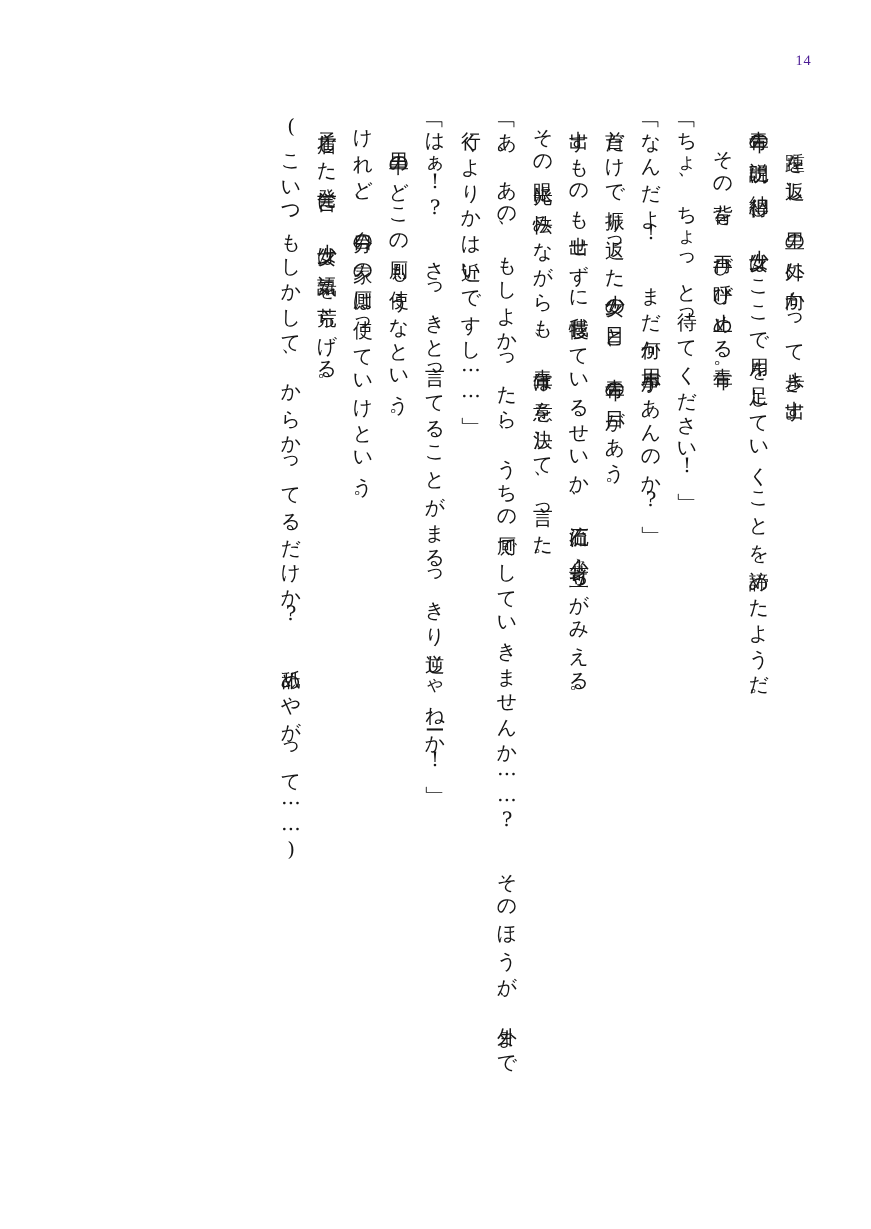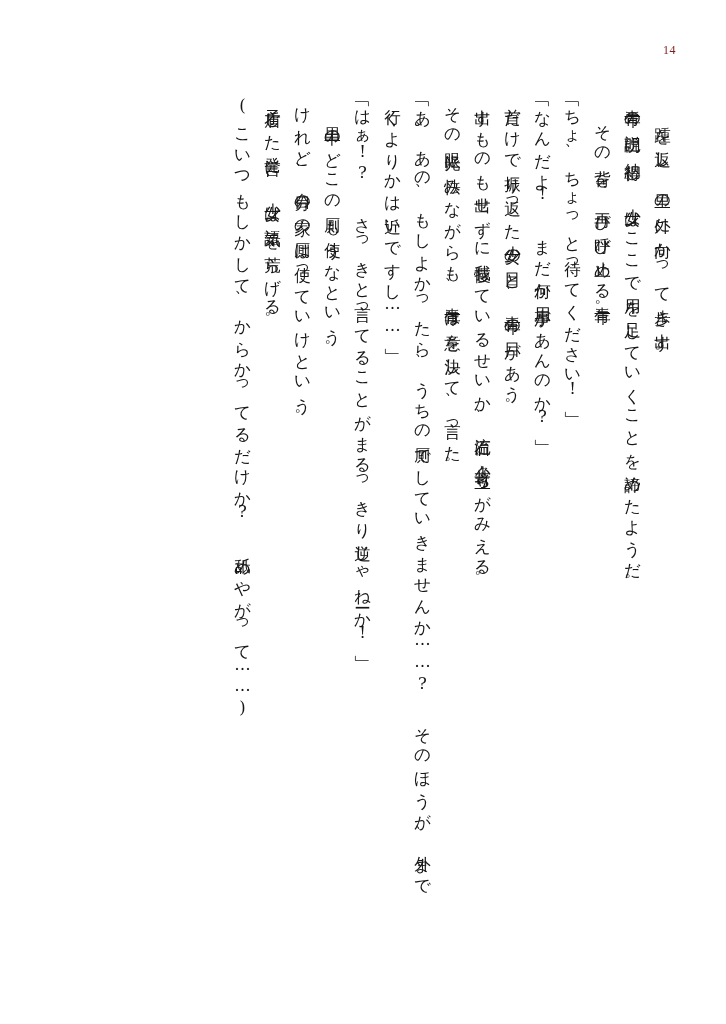--- a/index.html
+++ b/index.html
@@ -22,21 +22,21 @@
     width: 726px;
     height: 1024px;
     background: #ffffff;
   }
   #page-number {
     position: absolute;
     right: 50px;
     top: 44px;
     font-size: 12px;
     line-height: 1;
-    color: #7f1d1d;
+    color: #4c1d95;
     font-family: "Liberation Serif", "DejaVu Serif", serif;
     letter-spacing: 0.5px;
   }
   #text-body {
     position: absolute;
     top: 96px;
     right: 56px;
     height: 830px;
     display: flex;
     flex-direction: row;

